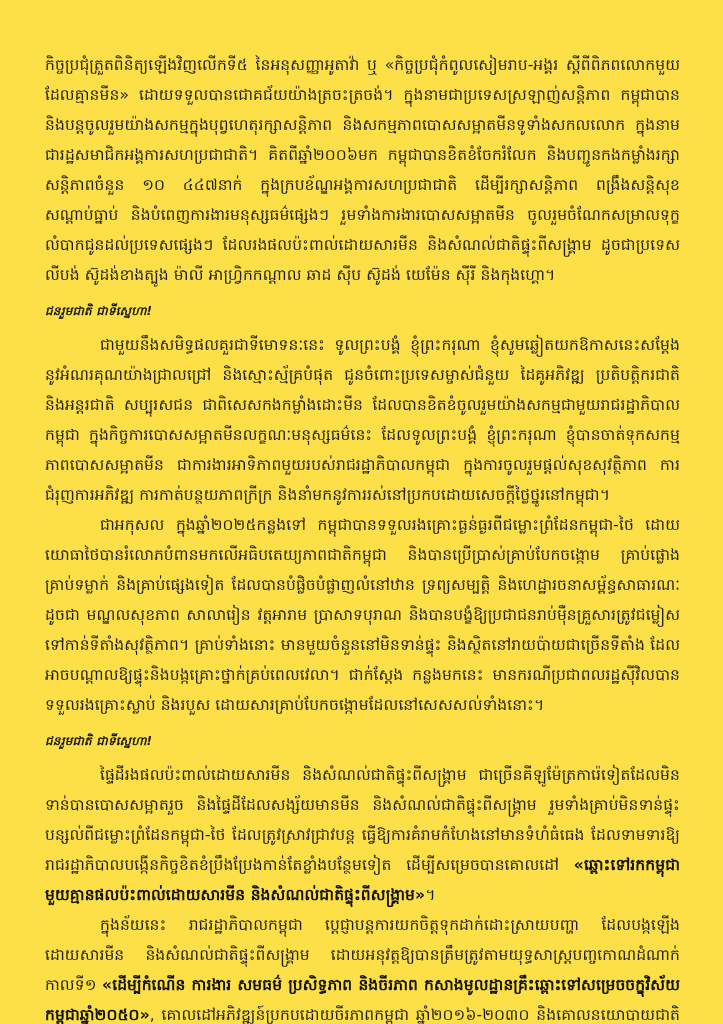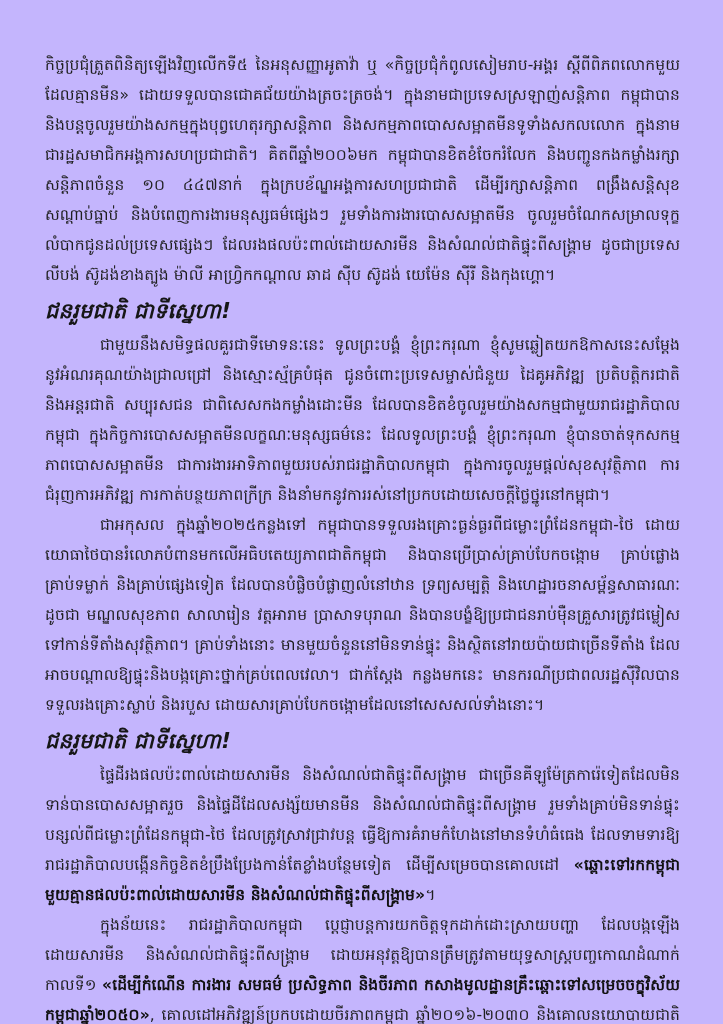--- a/index.html
+++ b/index.html
@@ -5,21 +5,21 @@
   html, body {
     margin: 0;
     padding: 0;
     background: #e8e8e6;
   }
   .page {
     position: relative;
     width: 723px;
     height: 1024px;
     margin: 0 auto;
-    background: #c4b5fd;
+    background: #fde047;
     overflow: hidden;
     font-family: "DejaVu Sans", sans-serif;
     color: #1c1c1c;
   }
   .content {
     position: absolute;
     top: 50px;
     left: 45px;
     width: 635px;
   }
@@ -34,21 +34,21 @@
   }
   p.body-para.indented {
     text-indent: 55px;
   }
   .bold-inline {
     font-weight: bold;
     color: #111;
   }
   h2.salutation {
     margin: 6px 0 4px 0;
-    font-size: 21px;
+    font-size: 12px;
     line-height: 30px;
     font-weight: bold;
     font-style: italic;
     color: #161616;
     letter-spacing: 0.2px;
   }
   .page-footer {
     position: absolute;
     bottom: 22px;
     left: 0;

